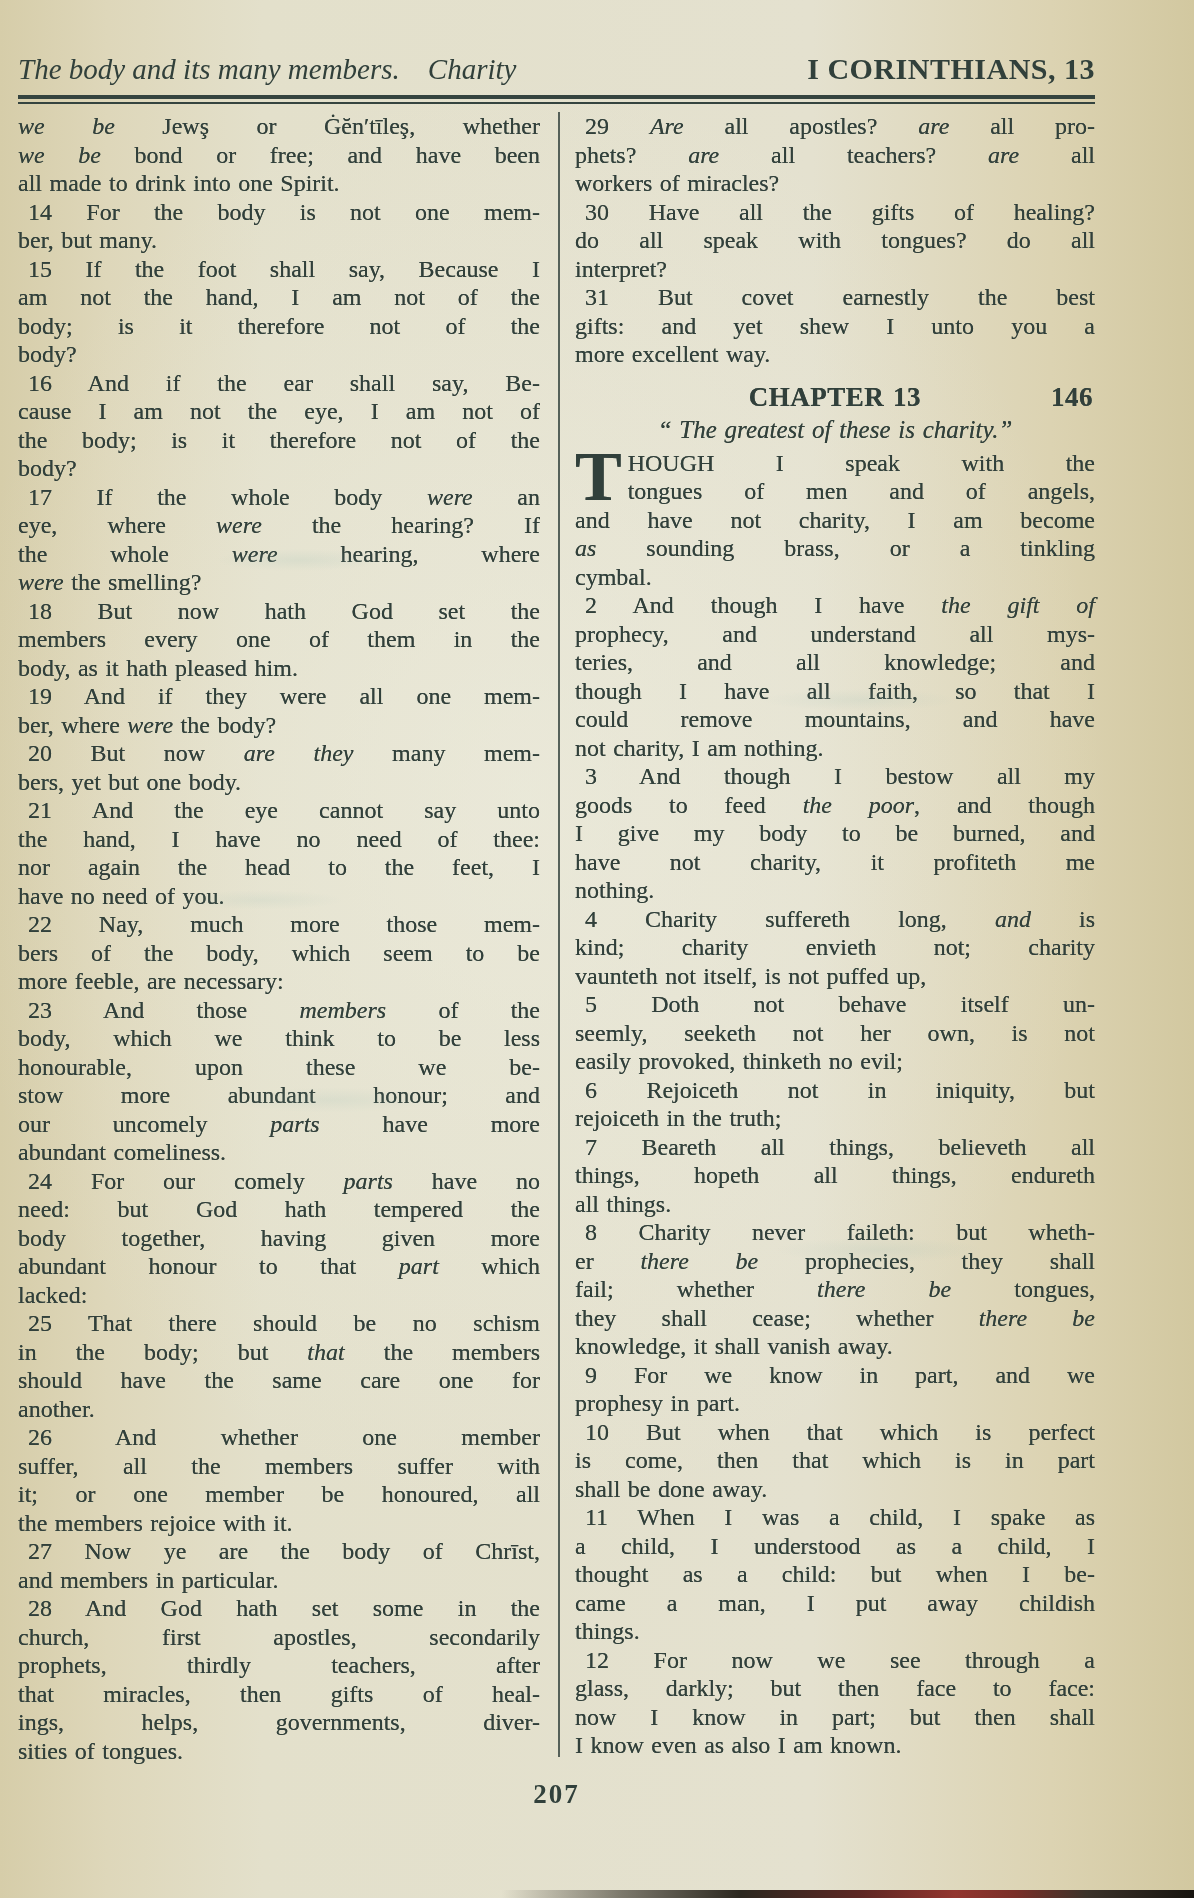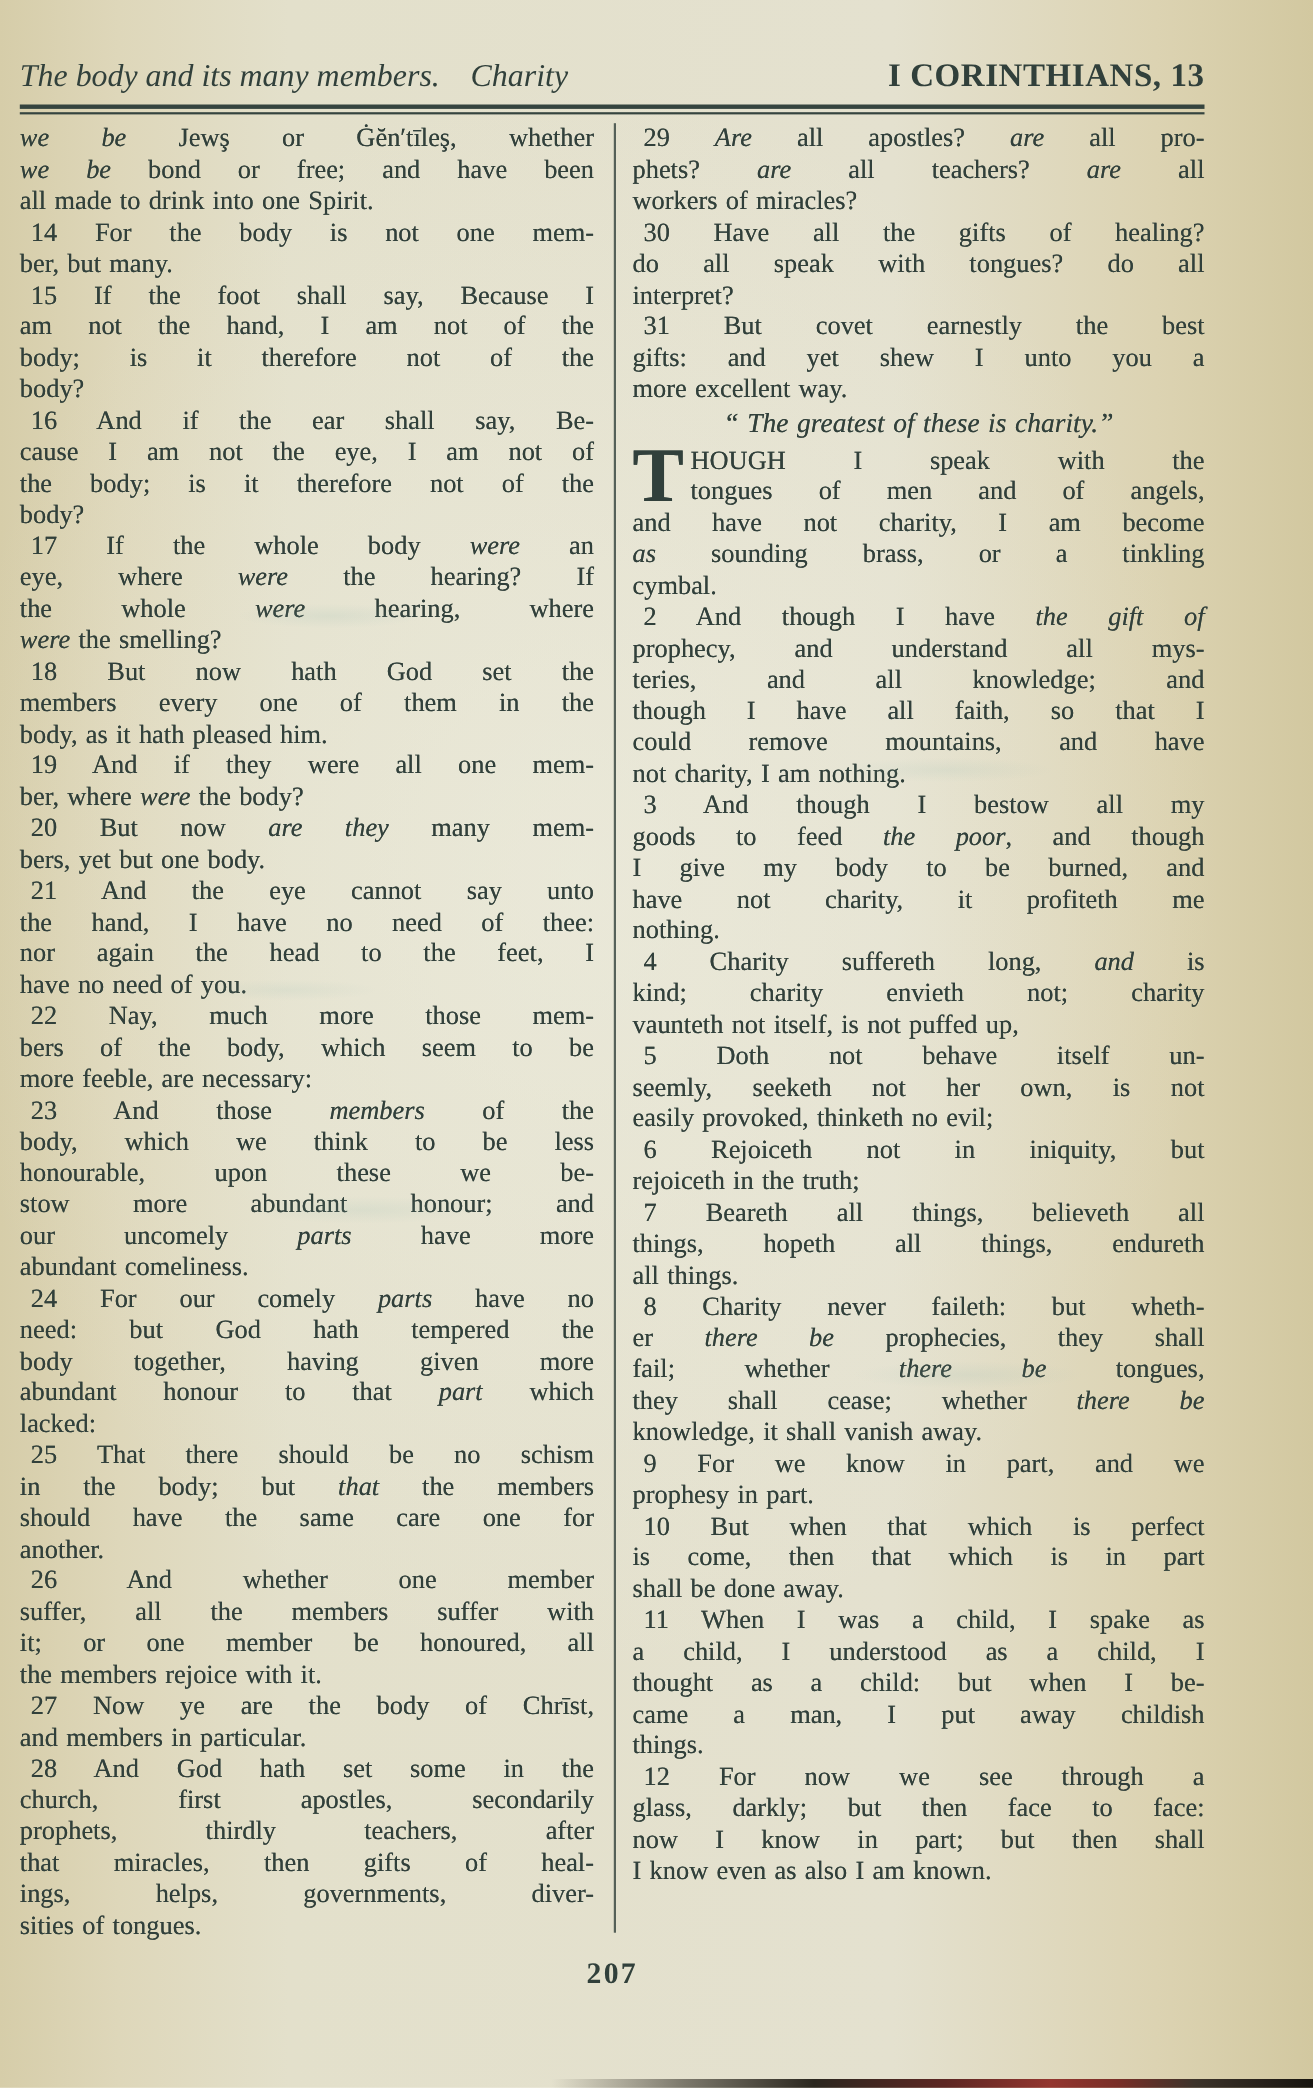--- a/index.html
+++ b/index.html
@@ -146,20 +146,24 @@
           <div class="ln v"><span>29 </span><i>Are</i><span> all apostles? </span><i>are</i><span> all pro-</span></div>
           <div class="ln"><span>phets? </span><i>are</i><span> all teachers? </span><i>are</i><span> all</span></div>
           <div class="ln e"><span>workers of miracles?</span></div>
           <div class="ln v"><span>30 Have all the gifts of healing?</span></div>
           <div class="ln"><span>do all speak with tongues? do all</span></div>
           <div class="ln e"><span>interpret?</span></div>
           <div class="ln v"><span>31 But covet earnestly the best</span></div>
           <div class="ln"><span>gifts: and yet shew I unto you a</span></div>
           <div class="ln e"><span>more excellent way.</span></div>
         </div>
+      <div class="chapter-head">
+        <span class="ch-title">CHAPTER 13</span>
+        <span class="ch-num">146</span>
+      </div>
       <div class="chapter-quote">“ The greatest of these is charity.”</div>
       <div id="col-right-bottom">
           <div class="ln"><span class="dropcap">T</span><span>HOUGH I speak with the</span></div>
           <div class="ln"><span>tongues of men and of angels,</span></div>
           <div class="ln"><span>and have not charity, I am become</span></div>
           <div class="ln"><i>as</i><span> sounding brass, or a tinkling</span></div>
           <div class="ln e"><span>cymbal.</span></div>
           <div class="ln v"><span>2 And though I have </span><i>the gift of</i></div>
           <div class="ln"><span>prophecy, and understand all mys-</span></div>
           <div class="ln"><span>teries, and all knowledge; and</span></div>

